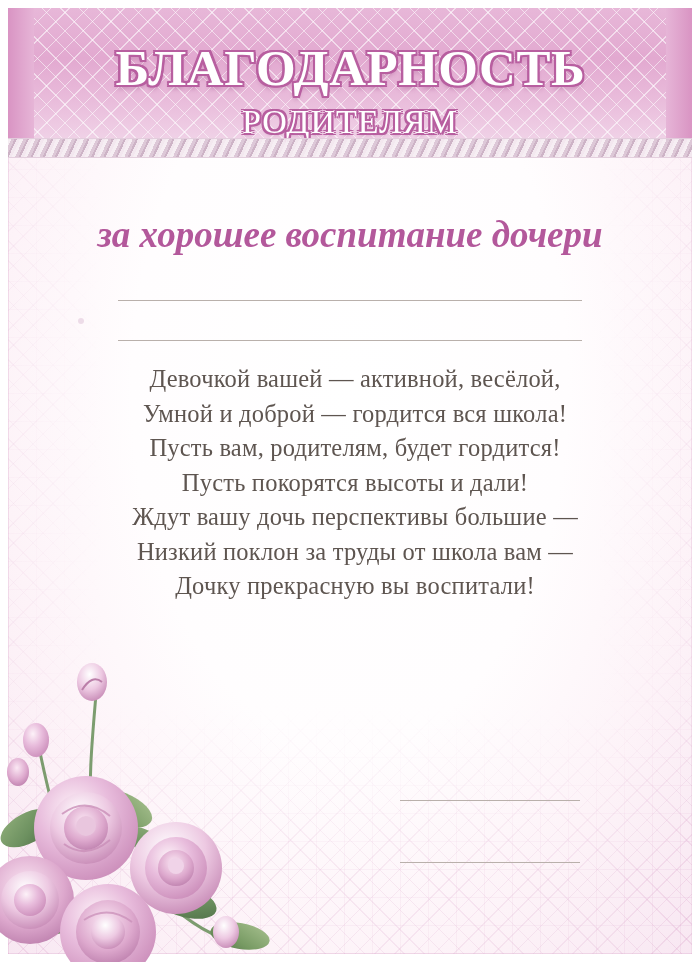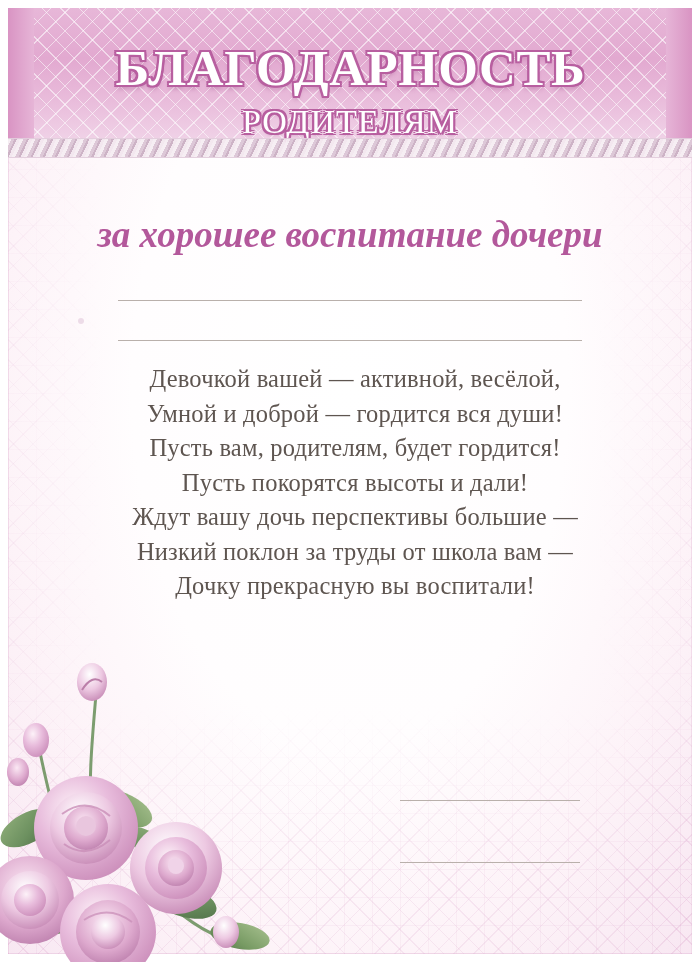--- a/index.html
+++ b/index.html
@@ -216,21 +216,21 @@
 
   <div class="rope"></div>
 
   <div class="subtitle">за хорошее воспитание дочери</div>
 
   <div class="rule r1"></div>
   <div class="rule r2"></div>
 
   <div class="poem">
     <div>Девочкой вашей — активной, весёлой,</div>
-    <div>Умной и доброй — гордится вся души!</div>
+    <div>Умной и доброй — гордится вся школа!</div>
     <div>Пусть вам, родителям, будет гордится!</div>
     <div>Пусть покорятся высоты и дали!</div>
     <div>Ждут вашу дочь перспективы большие —</div>
     <div>Низкий поклон за труды от школа вам —</div>
     <div>Дочку прекрасную вы воспитали!</div>
   </div>
 
   <div class="rule r3"></div>
   <div class="rule r4"></div>
 

